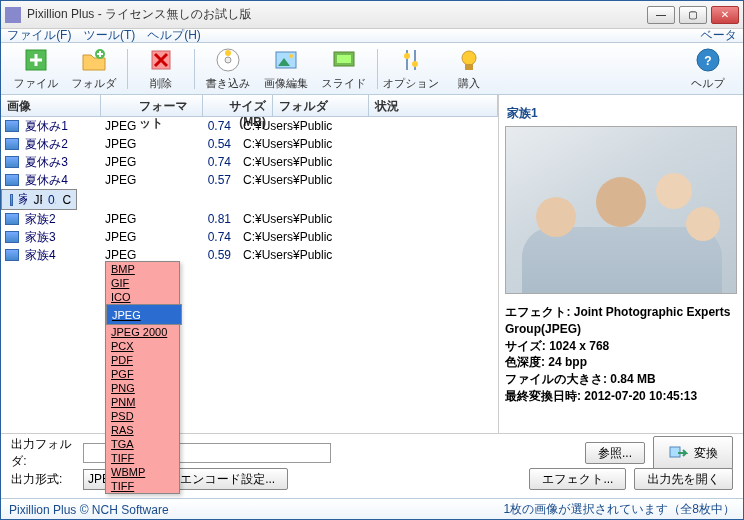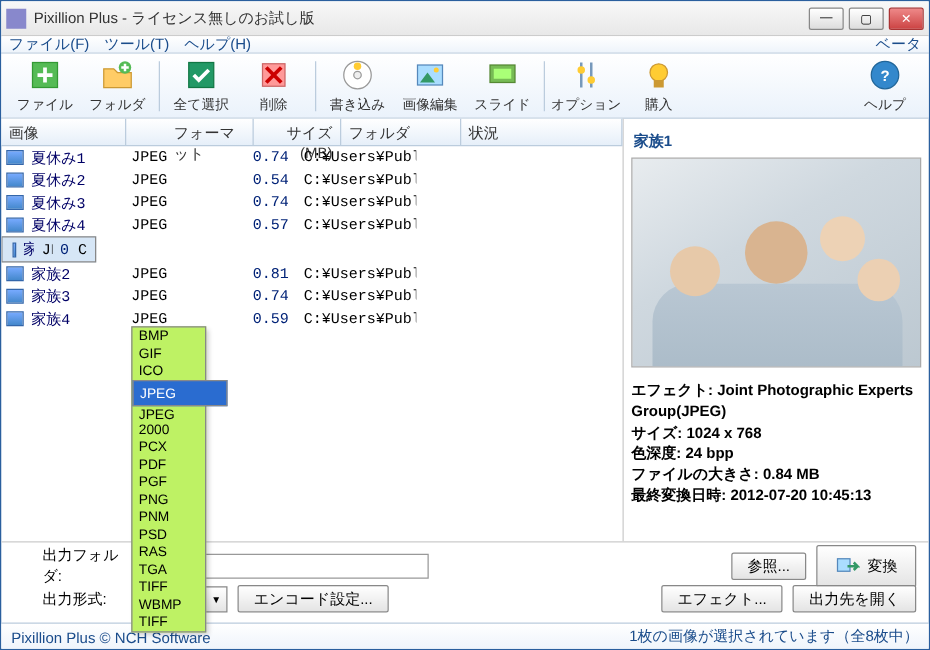--- a/index.html
+++ b/index.html
@@ -19,56 +19,56 @@
 .toolbar { height: 52px; background: linear-gradient(to bottom, #fff, #eaf2fb); display: flex; align-items: center; padding: 0 6px; border-bottom: 1px solid #bcd; }
 .tbtn { width: 58px; display: flex; flex-direction: column; align-items: center; }
 .tbtn .ticon { width: 28px; height: 28px; margin-bottom: 2px; display: flex; align-items: center; justify-content: center; }
 .tbtn .tlabel { font-size: 11px; color: #333; }
 .tsep { width: 1px; height: 40px; background: #bcd; margin: 0 4px; }
 .tspace { flex: 1; }
 
 .main { display: flex; height: 338px; }
 .listpane { flex: 1; display: flex; flex-direction: column; border-right: 1px solid #ccc; position: relative; }
 .lhead { display: flex; height: 22px; background: linear-gradient(to bottom, #fff, #e6eff9); border-bottom: 1px solid #bcd; }
-.lhead .hcell { border-right: 1px solid #bcd; padding: 3px 6px; font-weight: normal; color: #333; }
+.lhead .hcell { border-right: 1px solid #bcd; padding: 3px 6px; font-weight: bold; color: #333; }
 .c-img { width: 100px; }
 .c-fmt { width: 70px; margin-left: 32px; }
 .c-size { width: 70px; text-align: right; }
 .c-fold { width: 96px; }
 .c-stat { flex: 1; }
 
 .lrows { flex: 1; overflow: hidden; }
 .lrow { display: flex; height: 18px; align-items: center; }
 .lrow.sel { background: #d6e6f6; }
-.lrow .cell { padding: 0 6px; white-space: nowrap; overflow: hidden; font-family: Liberation Mono, monospace; }
+.lrow .cell { padding: 0 6px; white-space: nowrap; overflow: hidden; }
 .lrow .ic { width: 14px; height: 12px; background: linear-gradient(to bottom, #7af, #48c); border: 1px solid #36a; margin-left: 4px; }
 .lrow .fname { width: 80px; color: #006; }
 .lrow .ffmt { width: 70px; }
 .lrow .fsize { width: 68px; text-align: right; color: #027; }
 .lrow .ffold { width: 96px; }
 
-.dropdown { position: absolute; left: 104px; top: 166px; width: 60px; background: #bef264; border: 1px solid #888; z-index: 10; box-shadow: 2px 2px 4px rgba(0,0,0,.2); }
+.dropdown { position: absolute; left: 104px; top: 166px; width: 75px; background: #fca5a5; border: 1px solid #888; z-index: 10; box-shadow: 2px 2px 4px rgba(0,0,0,.2); text-decoration: underline; }
 .dropdown .ditem { padding: 1px 5px; font-size: 11px; }
 .dropdown .ditem.sel { background: #2a6cd0; color: #fff; }
 
 .preview { width: 244px; padding: 6px; }
 .pvtitle { font-weight: bold; color: #1a4c8b; padding: 4px 2px; }
 .pvimg { width: 232px; height: 168px; background: linear-gradient(150deg, #e8ecef 0%, #cfd8df 40%, #bcc8d1 100%); border: 1px solid #aaa; position: relative; overflow: hidden; }
 .pvimg .fam { position: absolute; inset: 0; }
 .fam .person { position: absolute; border-radius: 50%; }
 .fam .p1 { width: 40px; height: 40px; left: 30px; top: 70px; background: #e7c9a9; }
 .fam .p2 { width: 50px; height: 50px; left: 90px; top: 50px; background: #d9b490; }
 .fam .p3 { width: 36px; height: 36px; left: 150px; top: 46px; background: #edd2b5; }
 .fam .p4 { width: 34px; height: 34px; left: 180px; top: 80px; background: #ecd0b3; }
 .fam .body { position: absolute; width: 200px; height: 80px; left: 16px; top: 100px; background: linear-gradient(to bottom, #b9c7d3, #a9bac7); border-radius: 30px 30px 0 0; }
 .pvmeta { margin-top: 10px; line-height: 1.4; font-weight: bold; }
 
 .bottom { padding: 6px 10px; border-top: 1px solid #ccc; }
 .brow { display: flex; align-items: center; height: 26px; gap: 8px; }
-.brow label { width: 64px; margin-left: 23px; }
+.brow label { width: 64px; }
 .txt { flex: 1; height: 20px; border: 1px solid #999; padding: 0 4px; background: #fff; }
 .sel { width: 76px; height: 21px; border: 1px solid #888; background: linear-gradient(to bottom,#fff,#e4e4e4); padding: 0 4px; display: flex; align-items: center; justify-content: space-between; }
 .sel .arr { font-size: 8px; }
 .btn { height: 22px; padding: 0 12px; border: 1px solid #888; background: linear-gradient(to bottom,#fff,#e4e4e4); border-radius: 2px; display: inline-flex; align-items: center; }
 .convert { display: flex; align-items: center; gap: 6px; padding: 16px 14px; height: 28px; }
 .convert .cicon { width: 20px; height: 20px; }
 
 .statusbar { height: 22px; background: linear-gradient(to bottom,#fff,#eef4fb); border-top: 1px solid #bcd; display: flex; align-items: center; padding: 0 8px; color: #1a4c8b; }
 .statusbar .sp { flex: 1; }
 
@@ -110,29 +110,20 @@
         <svg width="28" height="28">
           <path d="M3 9h8l3 3h11v12H3z" fill="#fc6" stroke="#c93"></path>
           <circle cx="20" cy="8" r="5" fill="#5b5"></circle>
           <line x1="20" y1="5" x2="20" y2="11" stroke="#fff" stroke-width="2"></line>
           <line x1="17" y1="8" x2="23" y2="8" stroke="#fff" stroke-width="2"></line>
         </svg>
       </div>
       <div class="tlabel">フォルダ</div>
     </div>
   <div class="tsep"></div>
-  <div class="tbtn">
-      <div class="ticon">
-        <svg width="28" height="28">
-          <rect x="4" y="4" width="20" height="20" fill="#296" stroke="#174"></rect>
-          <path d="M8 14l4 4 8-8" stroke="#fff" stroke-width="3" fill="none"></path>
-        </svg>
-      </div>
-      <div class="tlabel">全て選択</div>
-    </div>
   <div class="tbtn">
       <div class="ticon">
         <svg width="28" height="28">
           <rect x="5" y="5" width="18" height="18" fill="#f99" stroke="#c66"></rect>
           <line x1="8" y1="8" x2="20" y2="20" stroke="#c00" stroke-width="3"></line>
           <line x1="20" y1="8" x2="8" y2="20" stroke="#c00" stroke-width="3"></line>
         </svg>
       </div>
       <div class="tlabel">削除</div>
     </div>

